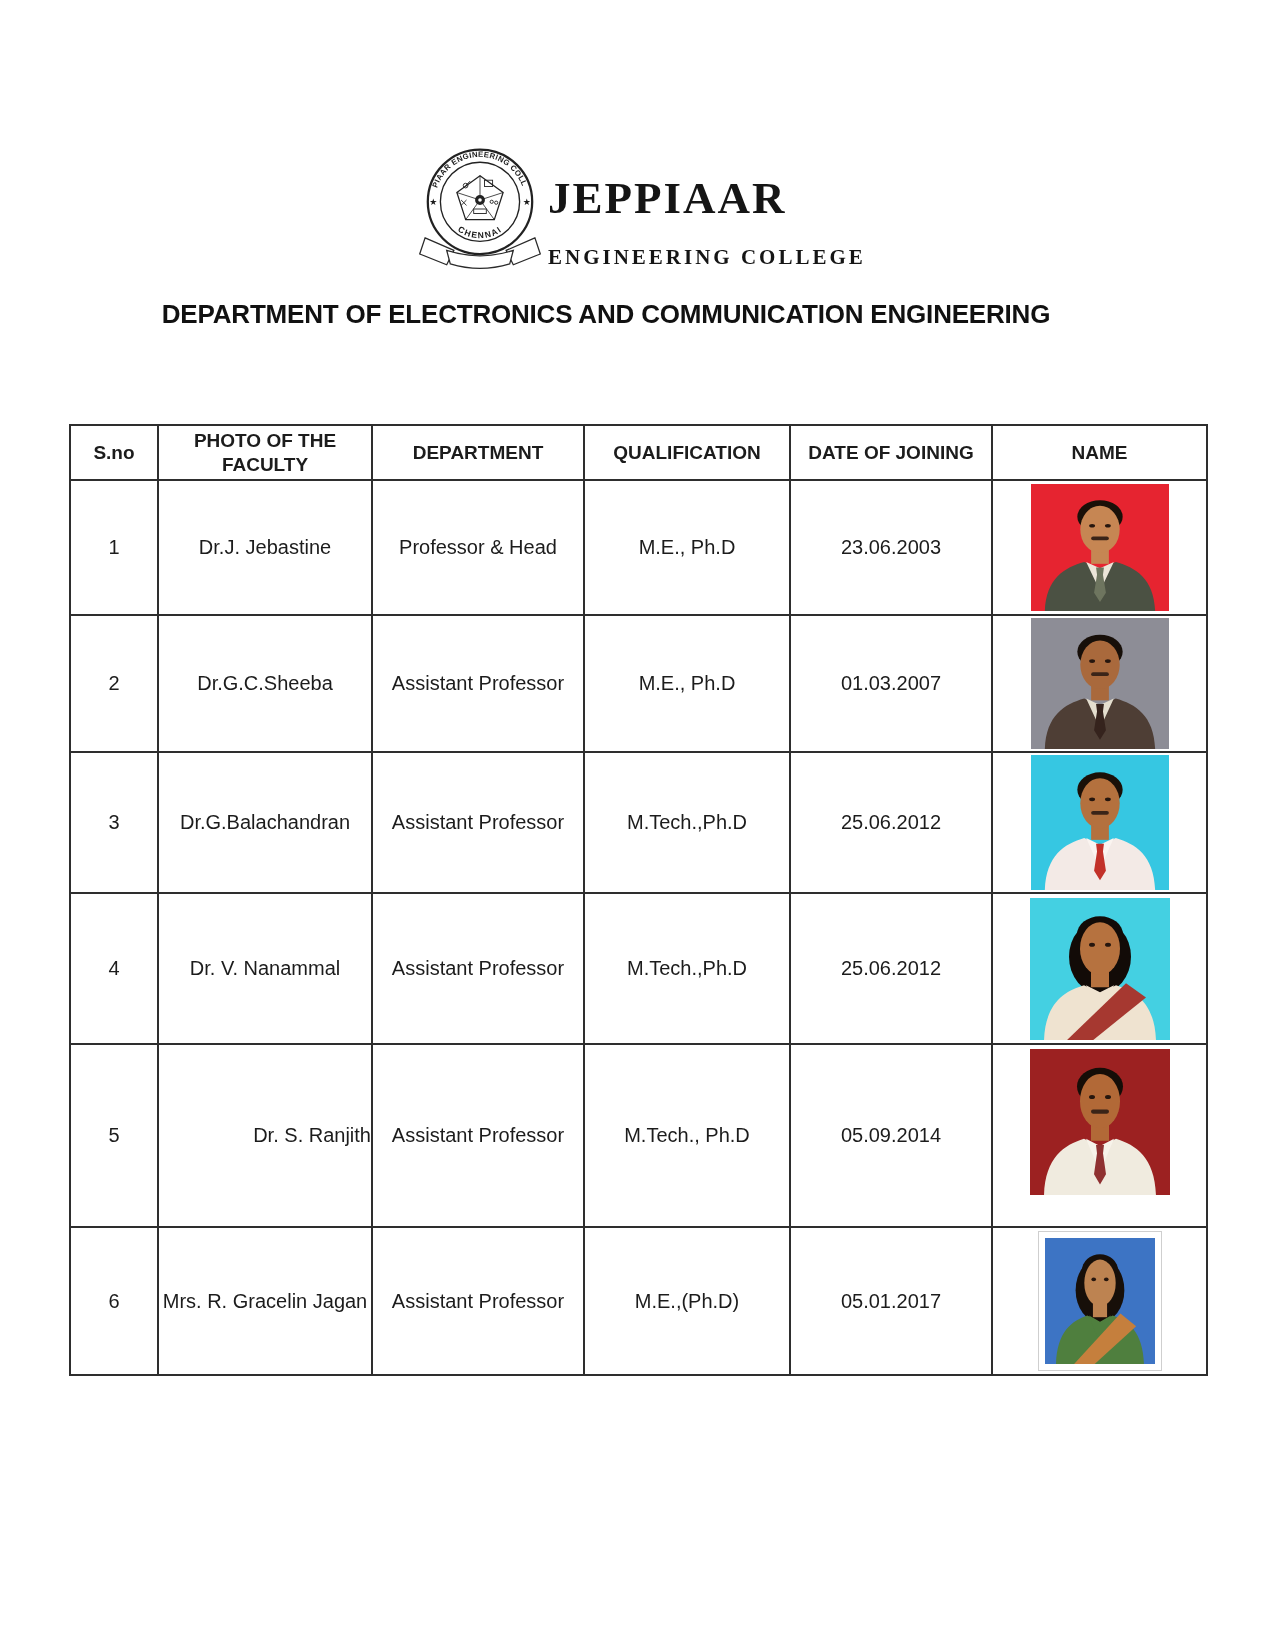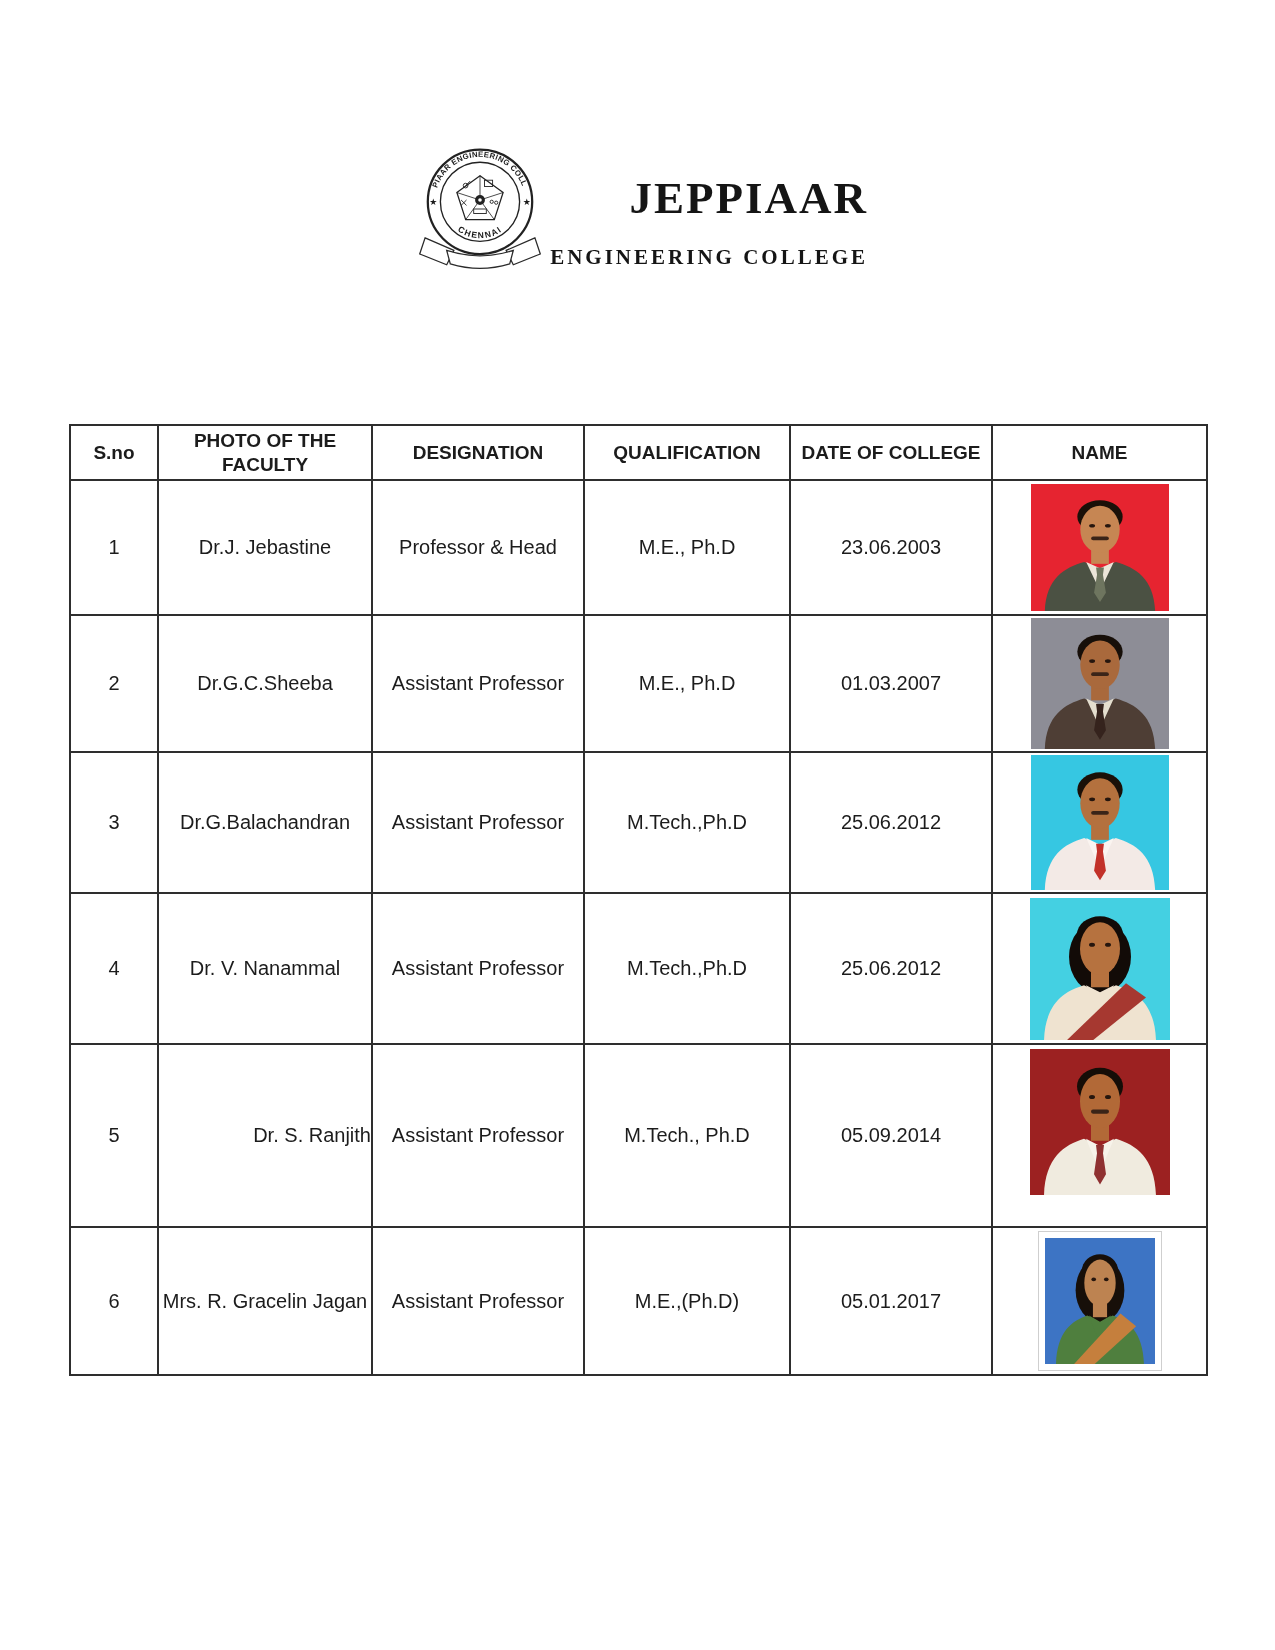--- a/index.html
+++ b/index.html
@@ -6,21 +6,21 @@
   body{
     width:1275px;height:1650px;background:#ffffff;position:relative;
     font-family:"Liberation Sans",sans-serif;color:#1c1c1c;
     -webkit-font-smoothing:antialiased;
   }
   .sheet{position:absolute;inset:0;overflow:hidden;}
 
   
   .emblem{position:absolute;left:406px;top:146px;width:148px;height:126px;}
   .logo-text{
-    position:absolute;left:548px;top:176px;width:320px;text-align:right;
+    position:absolute;left:548px;top:176px;width:320px;text-align:left;
     font-family:"Liberation Serif",serif;color:#151515;
   }
   .logo-name{font-size:45px;font-weight:bold;letter-spacing:2px;line-height:1.0;white-space:nowrap;}
   .logo-sub{font-size:21px;font-weight:bold;letter-spacing:3px;margin-top:24px;white-space:nowrap;}
 
   .dept-title{
     position:absolute;top:299px;left:0;width:1212px;text-align:center;
     font-size:26px;font-weight:bold;letter-spacing:-0.2px;color:#111;
   }
 
@@ -111,37 +111,38 @@
       <path d="M136,102 L104,116 L112,132 L142,120 Z"></path>
       <path d="M38,116 Q75,128 112,116 L108,131 Q75,141 42,131 Z"></path>
     </g>
   </svg>
 
   <div class="logo-text">
     <div class="logo-name">JEPPIAAR</div>
     <div class="logo-sub">ENGINEERING COLLEGE</div>
   </div>
 
+  <div class="dept-title">DEPARTMENT OF ELECTRONICS AND COMMUNICATION ENGINEERING</div>
 
   <table class="faculty">
     <colgroup>
       <col class="c-sno">
         <col class="c-name">
         <col class="c-desig">
       <col class="c-qual">
         <col class="c-date">
         <col class="c-photo">
     </colgroup>
     <thead>
       <tr>
         <th>S.no</th>
         <th>PHOTO OF THE FACULTY</th>
-        <th>DESIGNATION</th>
+        <th>DEPARTMENT</th>
         <th>QUALIFICATION</th>
-        <th>DATE OF COLLEGE</th>
+        <th>DATE OF JOINING</th>
         <th>NAME</th>
       </tr>
     </thead>
     <tbody>
   <tr class="row-0">
     <td class="cell-sno">1</td>
     <td class="cell-name">Dr.J. Jebastine</td>
     <td class="cell-desig">Professor &amp; Head</td>
     <td class="cell-qual">M.E., Ph.D</td>
     <td class="cell-date">23.06.2003</td>

